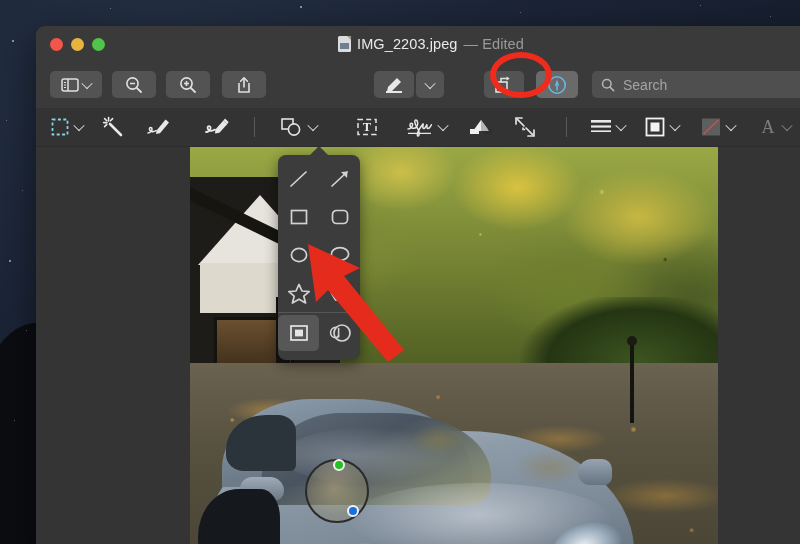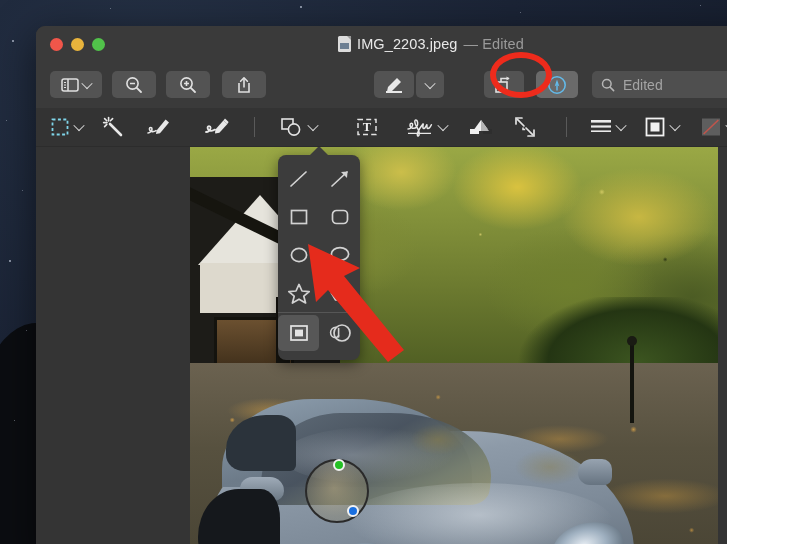--- a/index.html
+++ b/index.html
@@ -3,21 +3,21 @@
 <meta charset="utf-8">
 <style>
   html, body {
     margin: 0; padding: 0;
     width: 800px; height: 544px;
     overflow: hidden;
     font-family: "Liberation Sans", sans-serif;
   }
   #desktop {
     position: relative;
-    width: 727px; height: 544px;
+    width: 800px; height: 544px;
     background: radial-gradient(ellipse at 20% 10%, #243044 0%, #1b2436 45%, #141b2a 100%);
     overflow: hidden;
   }
   .star {
     position: absolute;
     width: 1px; height: 1px;
     background: #cfd8e8;
     border-radius: 50%;
     opacity: .55;
   }
@@ -525,21 +525,21 @@
         </span>
       </div>
 
       <div id="searchfield">
         <span>
           <svg width="14" height="14" viewBox="0 0 14 14">
             <circle cx="5.8" cy="5.8" r="4.3" fill="none" stroke="#b5b5b5" stroke-width="1.5"></circle>
             <line x1="9" y1="9" x2="12.6" y2="12.6" stroke="#b5b5b5" stroke-width="1.6" stroke-linecap="round"></line>
           </svg>
         </span>
-        <span class="ph">Edited</span>
+        <span class="ph">Search</span>
       </div>
     </div>
 
     <div id="markupbar">
 
       <div class="mtool" style="left:14px;">
         <span>
           <svg width="20" height="20" viewBox="0 0 20 20">
             <rect x="2.5" y="2.5" width="15" height="15" fill="none" stroke="#7fd4e8" stroke-width="1.8" stroke-dasharray="3 2.4"></rect>
           </svg>

